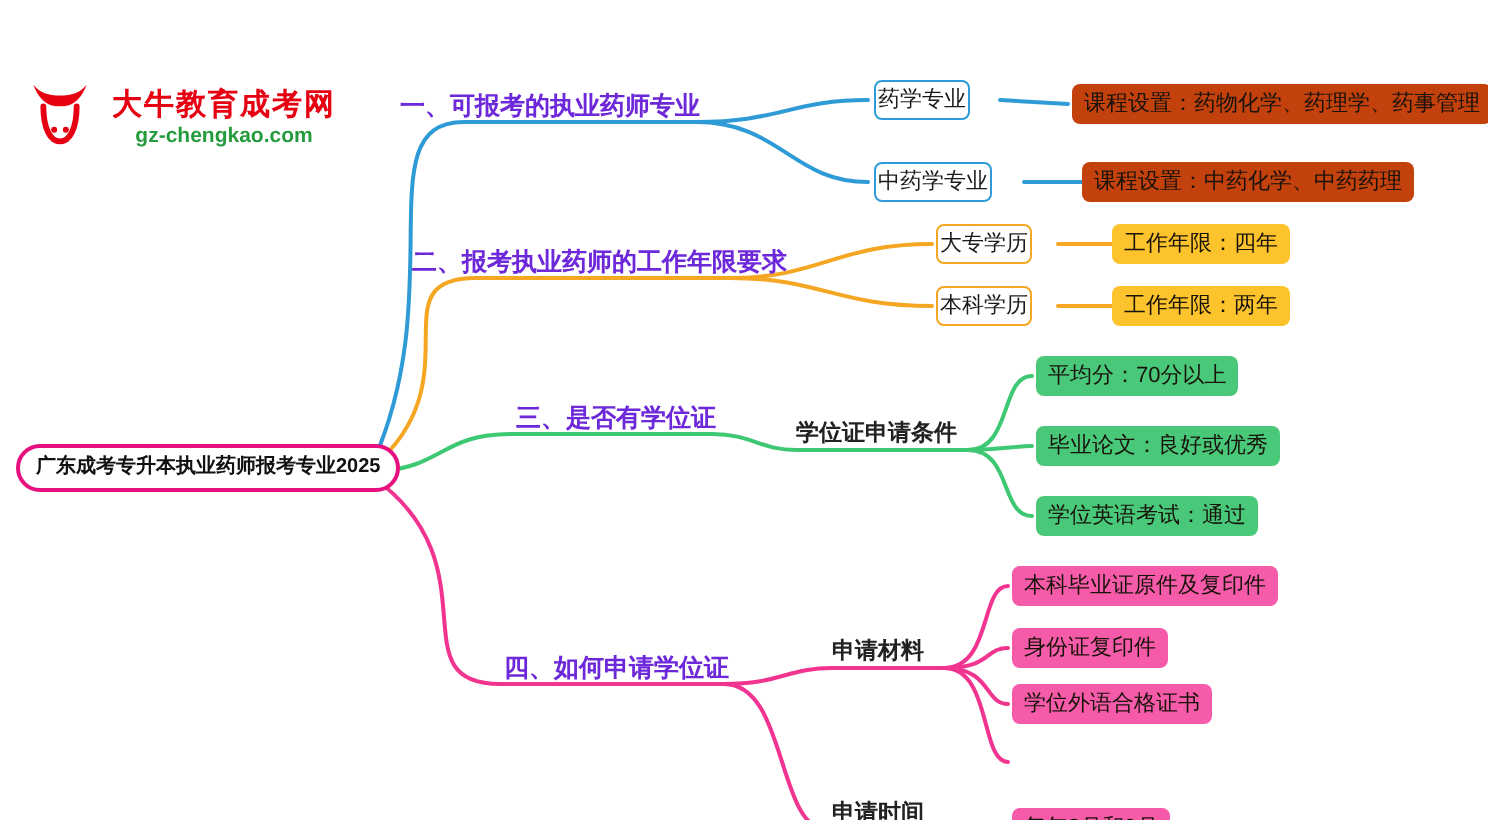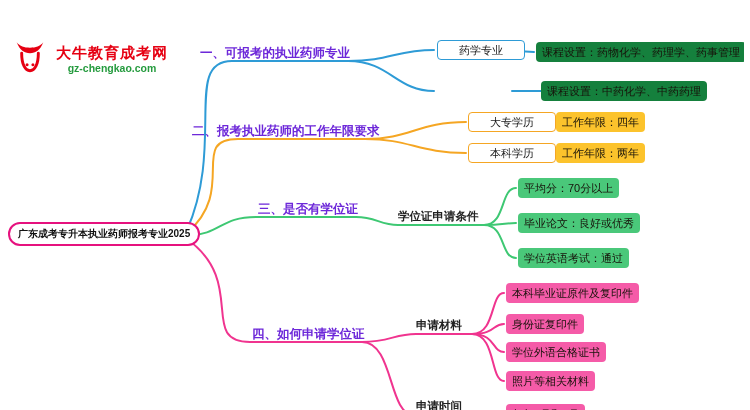--- a/index.html
+++ b/index.html
@@ -2,25 +2,25 @@
 <html><head>
 <meta charset="utf-8">
 <style>
   * { box-sizing: border-box; margin: 0; padding: 0; }
   html,body { background:#fff; }
   body { font-family: "Liberation Sans", "DejaVu Sans", sans-serif; }
   .canvas { position:relative; width:744px; height:410px; background:#fff; overflow:hidden;margin-top:31px; }
   .links { position:absolute; left:0; top:0; width:750px; height:410px; }
 
   .node { position:absolute; white-space:nowrap; font-size:11px; line-height:16px; color:#1a1a1a; }
-  .outline { border:1.6px solid; border-radius:4px; padding:1px 21px; background:#fff; }
+  .outline { border:1.6px solid; border-radius:4px; padding:1px 1px; background:#fff; }
   .ol-blue   { border-color:#2e9bd6; }
   .ol-yellow { border-color:#f5a623; }
   .filled { border-radius:4px; padding:2px 6px; color:#17120a; }
-  .f-blue   { background:#15803d;text-align:center; }
+  .f-blue   { background:#c2410c;text-align:center; }
   .f-yellow { background:#fcc32c; }
   .f-green  { background:#4ac87a; }
   .f-pink   { background:#f55ba8; }
 
   .branch-label { position:absolute; font-weight:bold; font-size:12.5px; color:#6d28d9; white-space:nowrap; }
   .line-node { position:absolute; font-weight:700; font-size:11.5px; color:#222; white-space:nowrap; }
 
   .root {
     position:absolute; left:8px; top:191px;
     border:2px solid #e6117e; border-radius:14px;
@@ -87,36 +87,36 @@
       <div class="logo-title">大牛教育成考网</div>
       <div class="logo-url">gz-chengkao.com</div>
     </div>
   </div>
 
   <div class="root">广东成考专升本执业药师报考专业2025</div>
 
   <div class="branch-label" style="left:200px;top:14px">一、可报考的执业药师专业</div>
   <div class="node outline ol-blue" style="left:437px;top:9px">药学专业</div>
   <div class="node filled f-blue" style="left:536px;top:11px">课程设置：药物化学、药理学、药事管理</div>
+  <div class="node outline ol-blue" style="left:437px;top:50px">中药学专业</div>
   <div class="node filled f-blue" style="left:541px;top:50px">课程设置：中药化学、中药药理</div>
 
-  <div class="branch-label" style="left:192px;top:92px">二、报考执业药师的工作年限要求</div>
+  <div class="branch-label" style="left:206px;top:92px">二、报考执业药师的工作年限要求</div>
   <div class="node outline ol-yellow" style="left:468px;top:81px">大专学历</div>
   <div class="node filled f-yellow" style="left:556px;top:81px">工作年限：四年</div>
   <div class="node outline ol-yellow" style="left:468px;top:112px">本科学历</div>
   <div class="node filled f-yellow" style="left:556px;top:112px">工作年限：两年</div>
 
   <div class="branch-label" style="left:258px;top:170px">三、是否有学位证</div>
   <div class="line-node" style="left:398px;top:178px">学位证申请条件</div>
   <div class="node filled f-green" style="left:518px;top:147px">平均分：70分以上</div>
   <div class="node filled f-green" style="left:518px;top:182px">毕业论文：良好或优秀</div>
   <div class="node filled f-green" style="left:518px;top:217px">学位英语考试：通过</div>
 
   <div class="branch-label" style="left:252px;top:295px">四、如何申请学位证</div>
   <div class="line-node" style="left:416px;top:287px">申请材料</div>
   <div class="node filled f-pink" style="left:506px;top:283px">身份证复印件</div>
   <div class="node filled f-pink" style="left:506px;top:252px">本科毕业证原件及复印件</div>
   <div class="node filled f-pink" style="left:506px;top:311px">学位外语合格证书</div>
-  <div class="node filled f-pink" style="left:506px;top:340px">照片等相关材料</div>
   <div class="line-node" style="left:416px;top:368px">申请时间</div>
   <div class="node filled f-pink" style="left:506px;top:373px">每年3月和9月</div>
 
 </div>
 
 </body></html>

